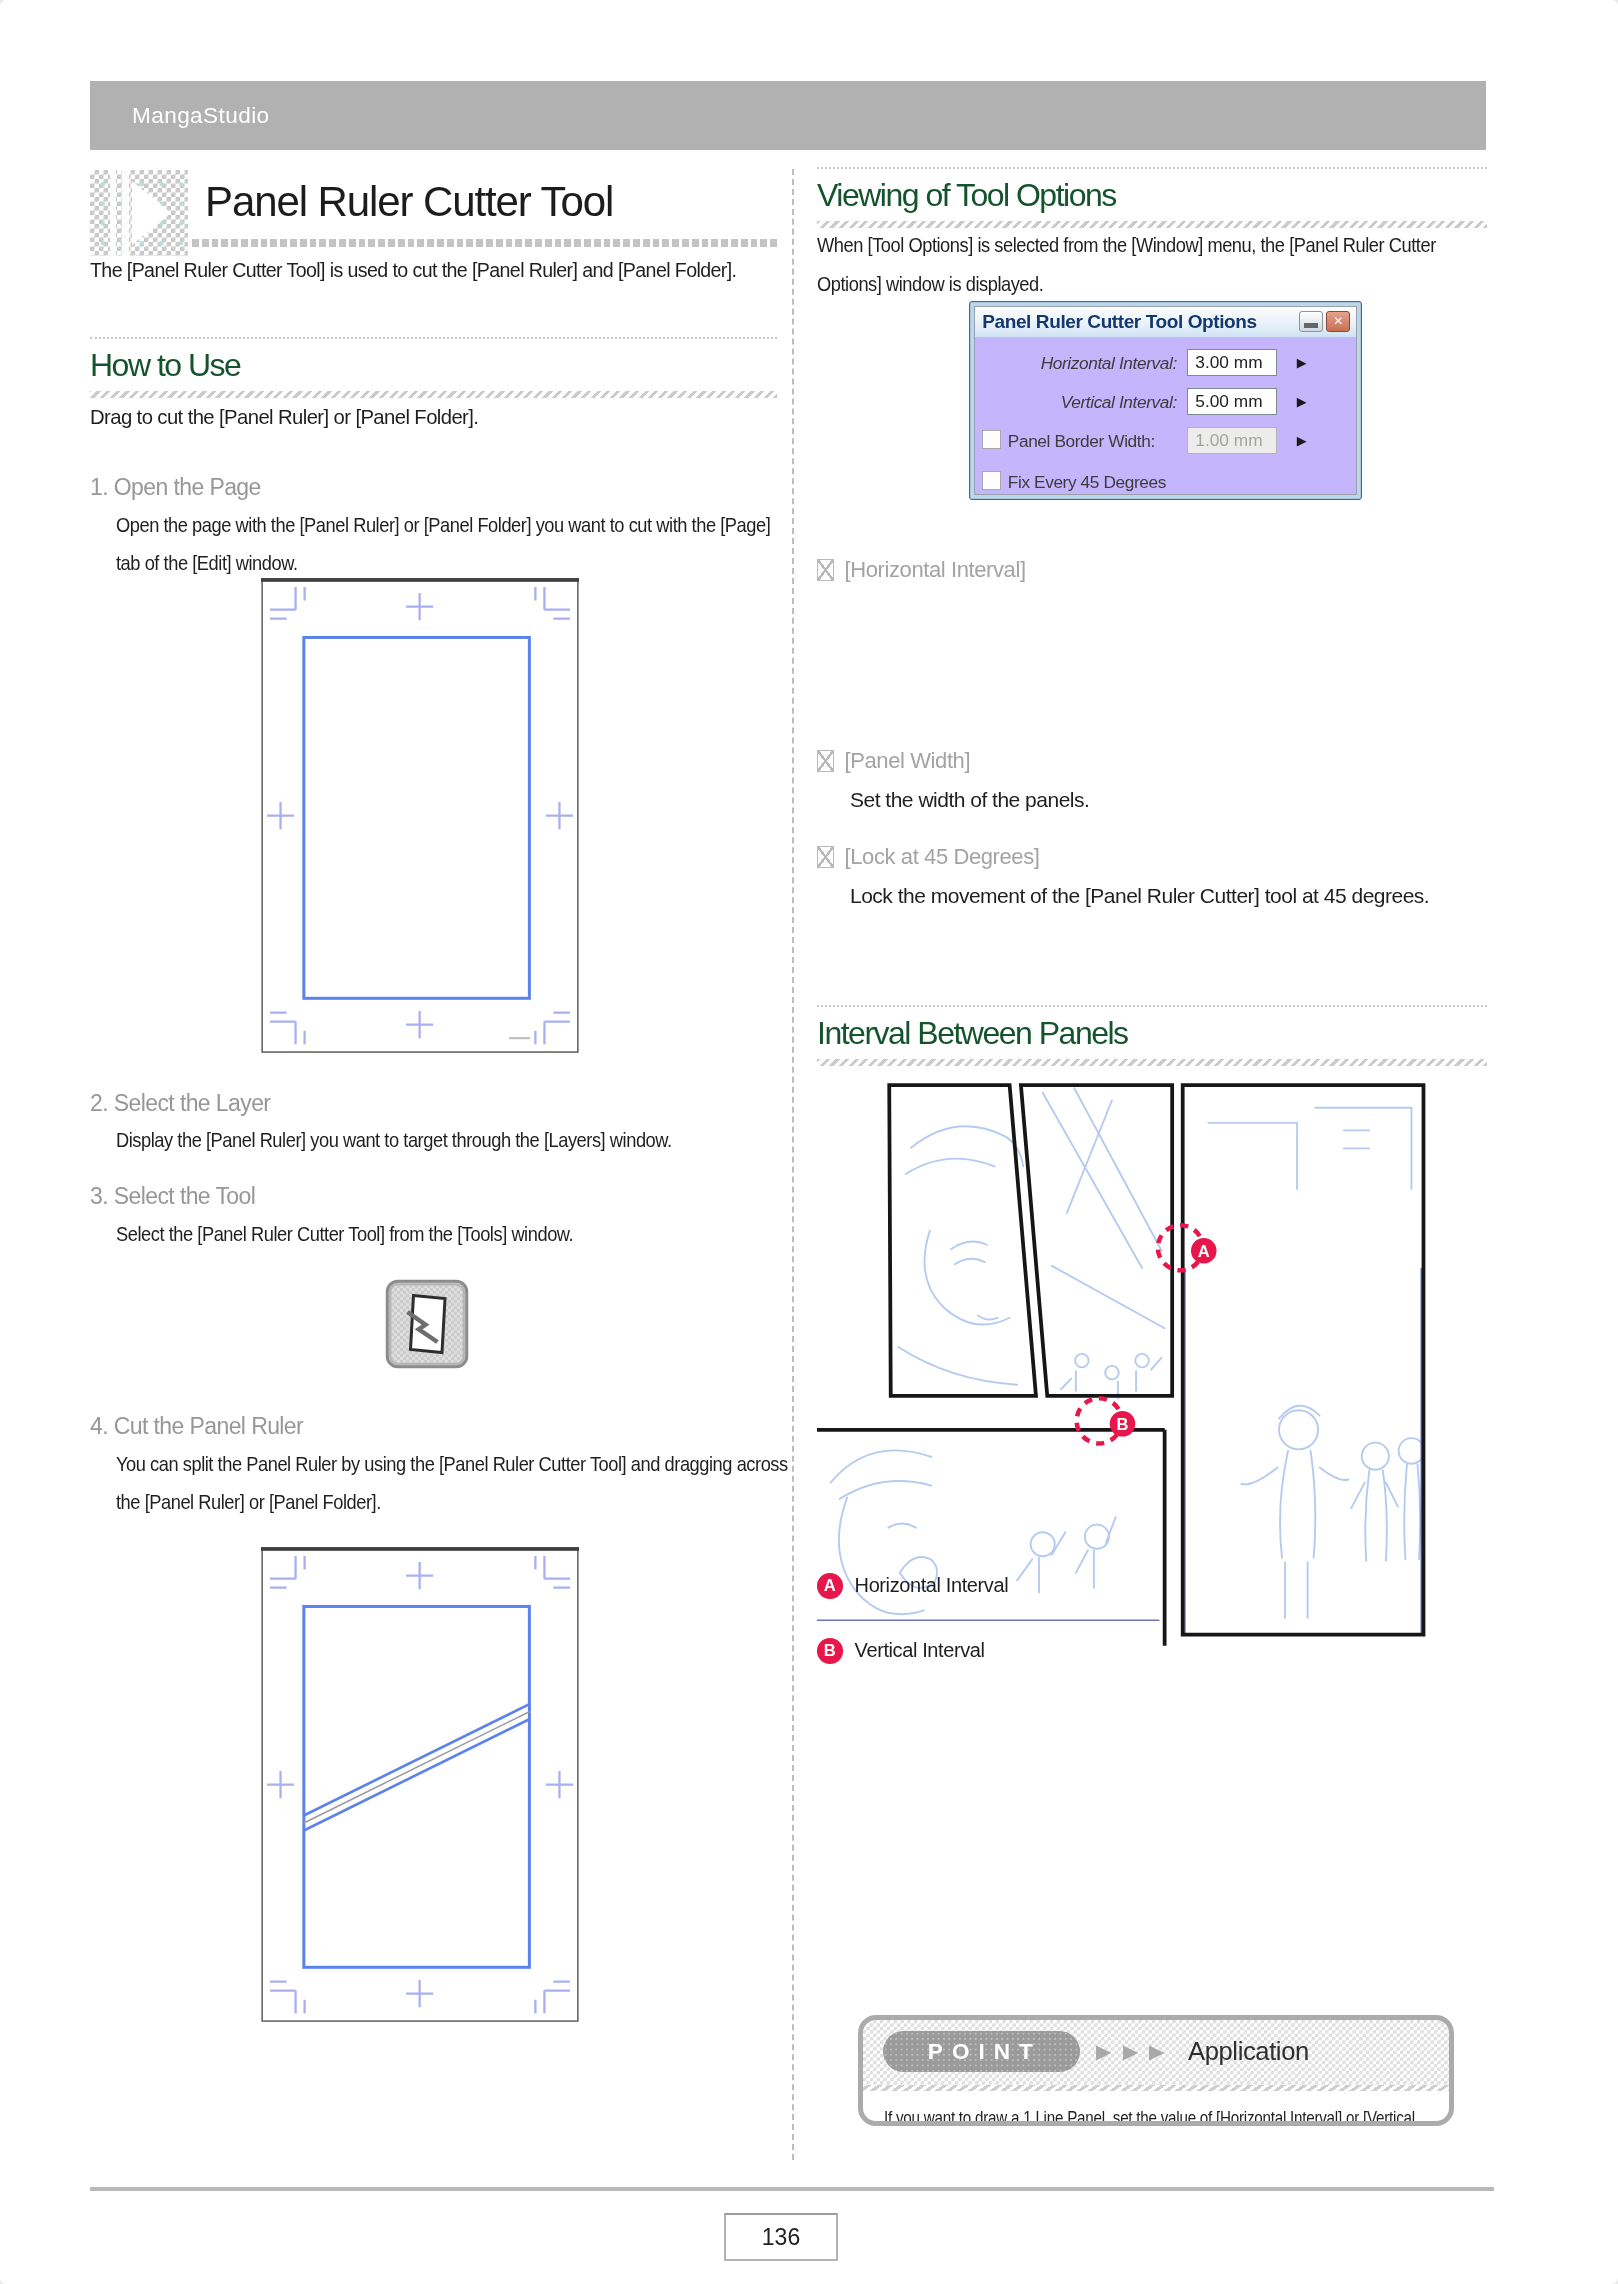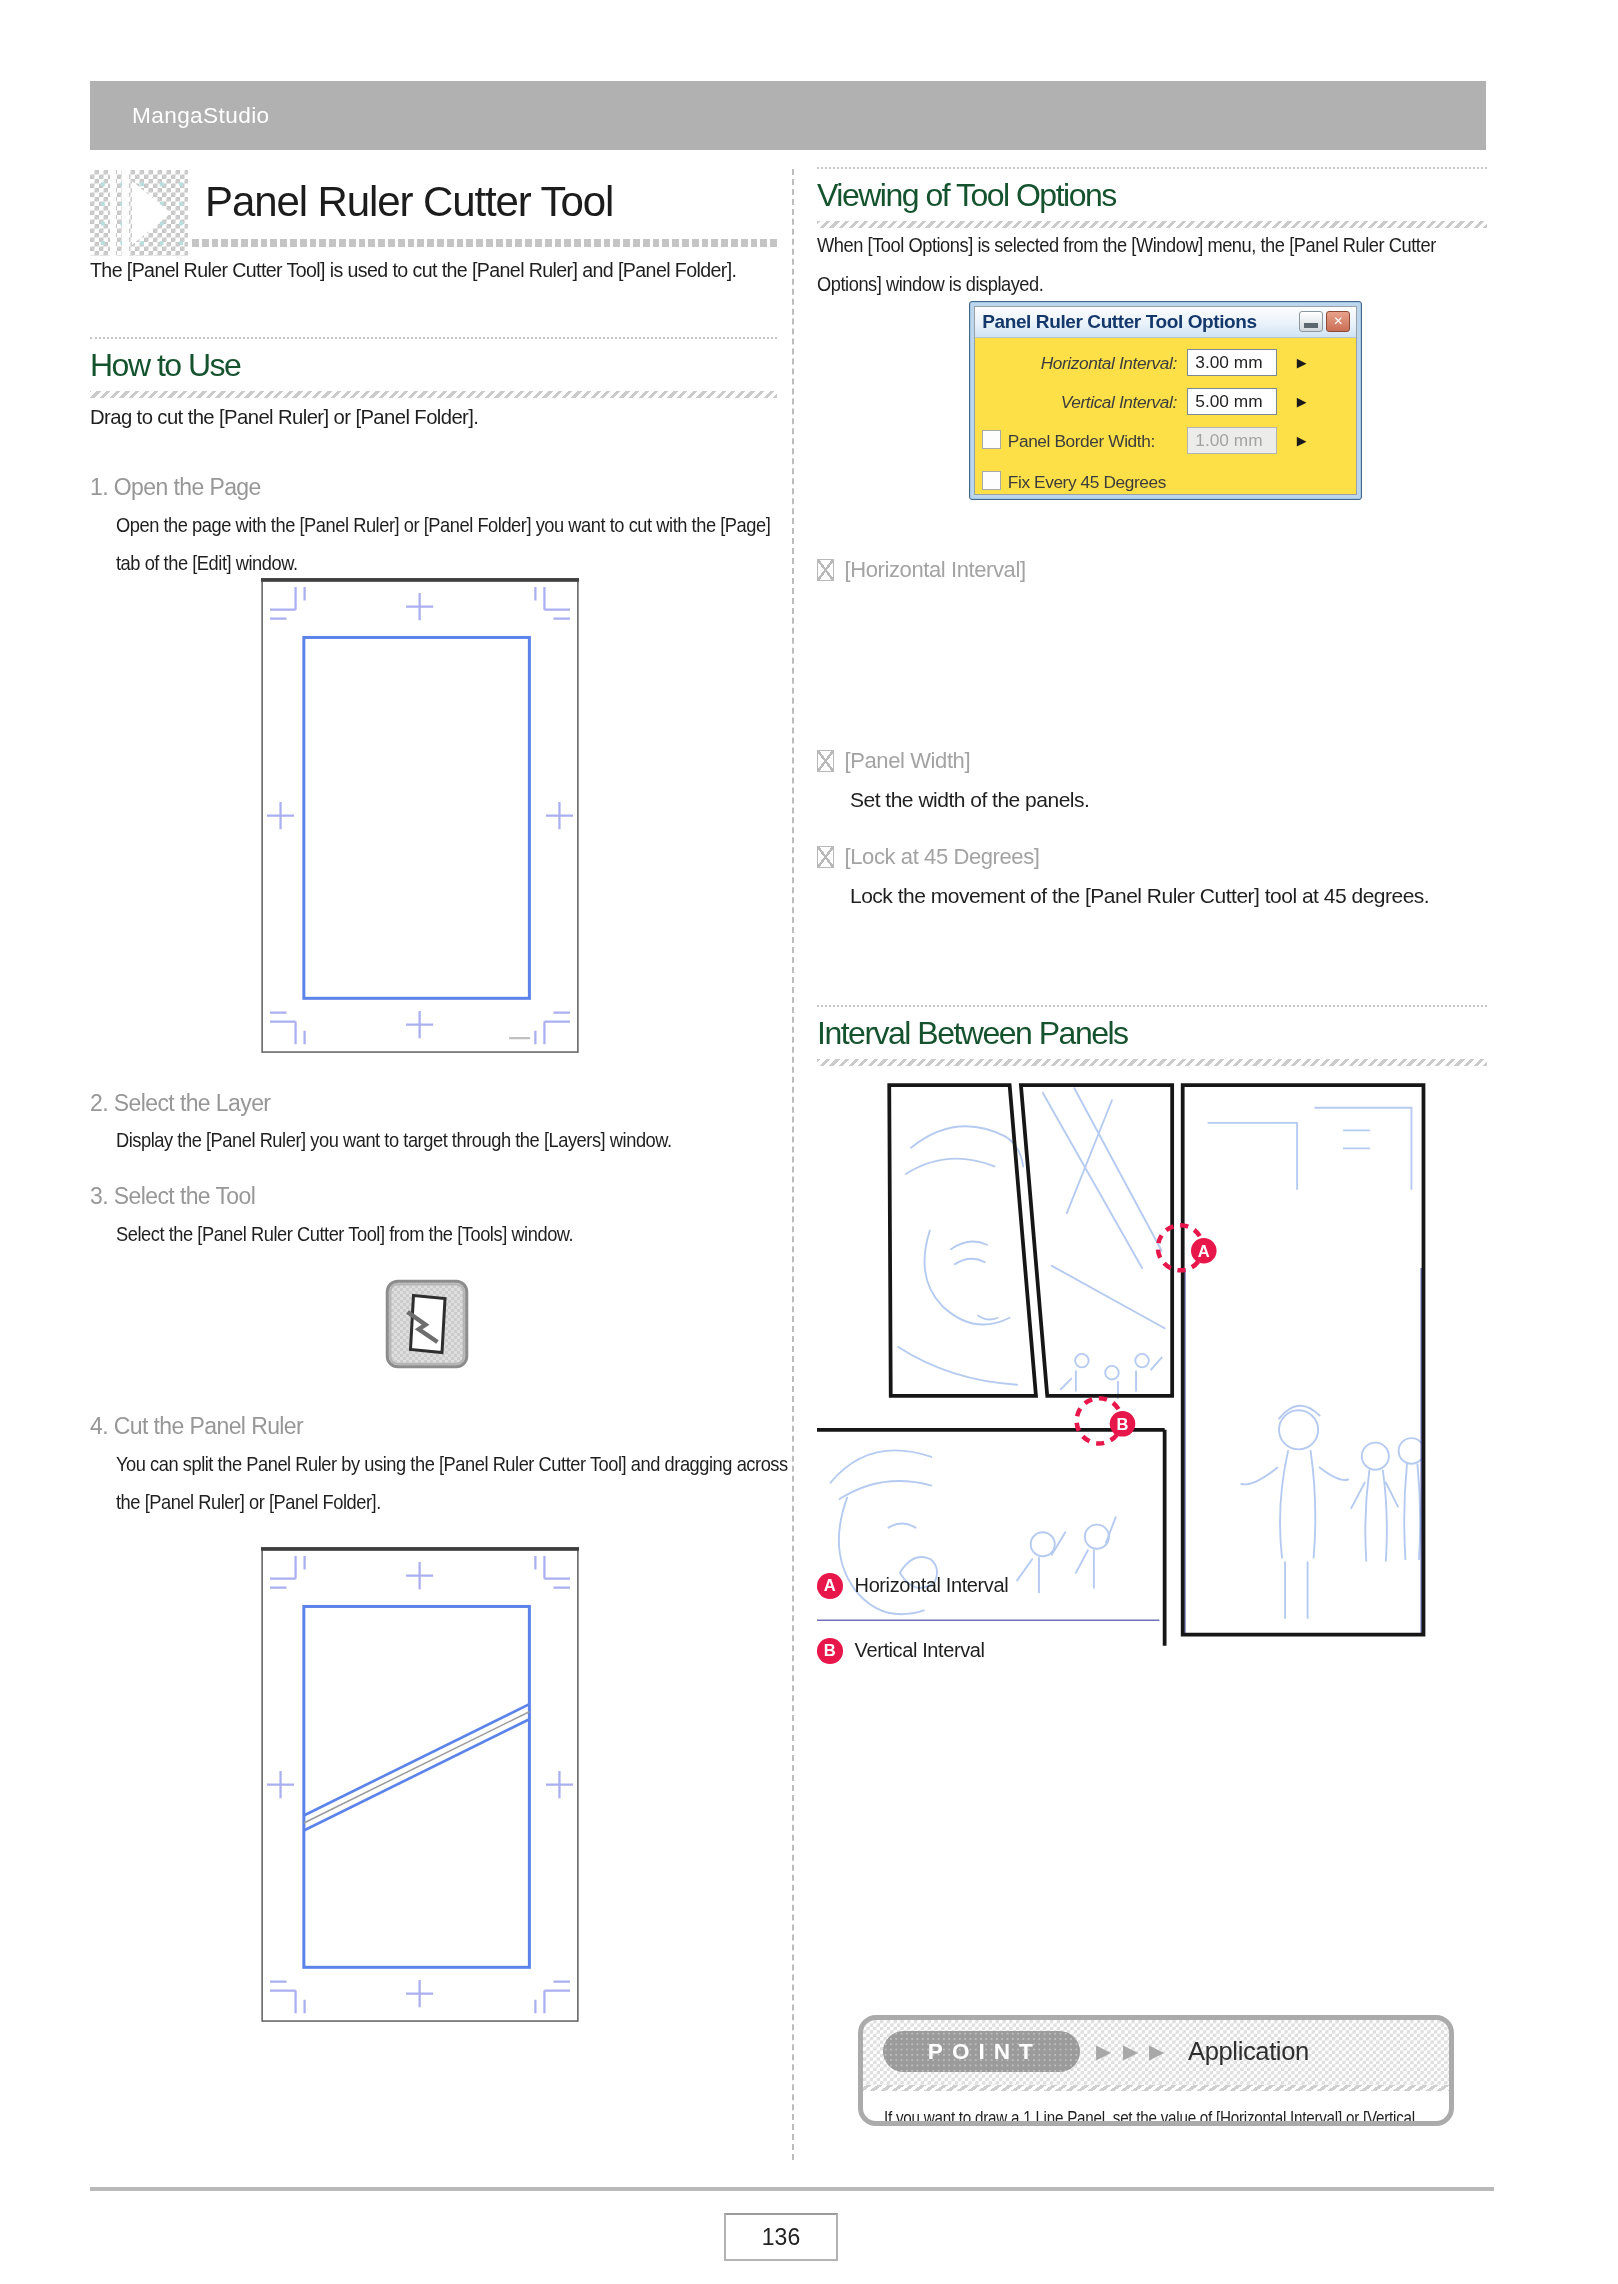--- a/index.html
+++ b/index.html
@@ -1,17 +1,17 @@
 <!DOCTYPE html>
 <html style="font-size:12px"><head>
 <meta charset="utf-8">
 <style>
   html,body{margin:0;padding:0;background:#e8e8e8;}
   #page{position:relative;width:1618px;height:2284px;background:#ffffff;overflow:hidden;
-        font-family:"Liberation Sans","DejaVu Sans",sans-serif;color:#1f1f1f;}
+        font-family:"Liberation Sans","DejaVu Sans",sans-serif;color:#1f1f1f;border-radius:6px;}
   .abs{position:absolute;}
   .cond{transform:scaleX(0.9);transform-origin:0 0;}
 
   
   #headerBar{left:90px;top:81px;width:1396px;height:69px;background:#b1b1b1;}
   #headerBar .appname{margin-left:42px;line-height:69px;font-size:22.6px;color:#ffffff;letter-spacing:0.4px;}
 
   
   #titleIcon{left:90px;top:170px;width:98px;height:86px;background-color:#fff;
      background-image:
@@ -52,21 +52,21 @@
   
   #divider{left:792px;top:169px;height:1991px;width:0;border-left:2.3px dashed #bdbdbd;}
 
   
   #voPara{left:817px;top:226px;font-size:20.3px;letter-spacing:-0.5px;line-height:39px;width:753px;}
 
   
   #dialog{left:969px;top:301px;width:393px;height:199px;background:#bcd6ee;
      border:1.5px solid #44678c;border-radius:3px;box-sizing:border-box;padding:3.8px;
      box-shadow:0 0 0 0.8px #9fc2dd inset;}
-  #dlgInner{position:relative;width:100%;height:100%;background:#fde047;border:0.8px solid #98a0a8;box-sizing:border-box;}
+  #dlgInner{position:relative;width:100%;height:100%;background:#c4b5fd;border:0.8px solid #98a0a8;box-sizing:border-box;}
   #dlgTitlebar{position:absolute;left:0;top:0;right:0;height:30px;
      background:linear-gradient(#fdfdfd,#e9f2fa 55%,#cfe3f3);border-bottom:0.8px solid #b9c6d2;}
   #dlgTitle{position:absolute;left:7.5px;top:4.5px;font-size:19px;font-weight:bold;color:#14386b;letter-spacing:-0.4px;}
   .dlg-btn{position:absolute;top:3.8px;width:24px;height:21px;border-radius:3px;box-sizing:border-box;
      font-size:12px;text-align:center;line-height:19.6px;}
   #btnMin{right:33px;background:linear-gradient(#ffffff,#d2d8dd);border:1.5px solid #8d979e;}
   #btnMin .minbar{position:absolute;left:3.8px;right:3.8px;bottom:3px;height:4.5px;background:#5d676e;}
   #btnClose{right:6px;background:linear-gradient(#e8a18b,#c96f55);border:1.5px solid #8d4a38;color:#ffffff;font-weight:bold;}
   .dlg-row{position:absolute;left:0;right:0;height:30px;}
   #row1{top:42px;} #row2{top:81px;} #row3{top:120px;} #row4{top:161px;}

